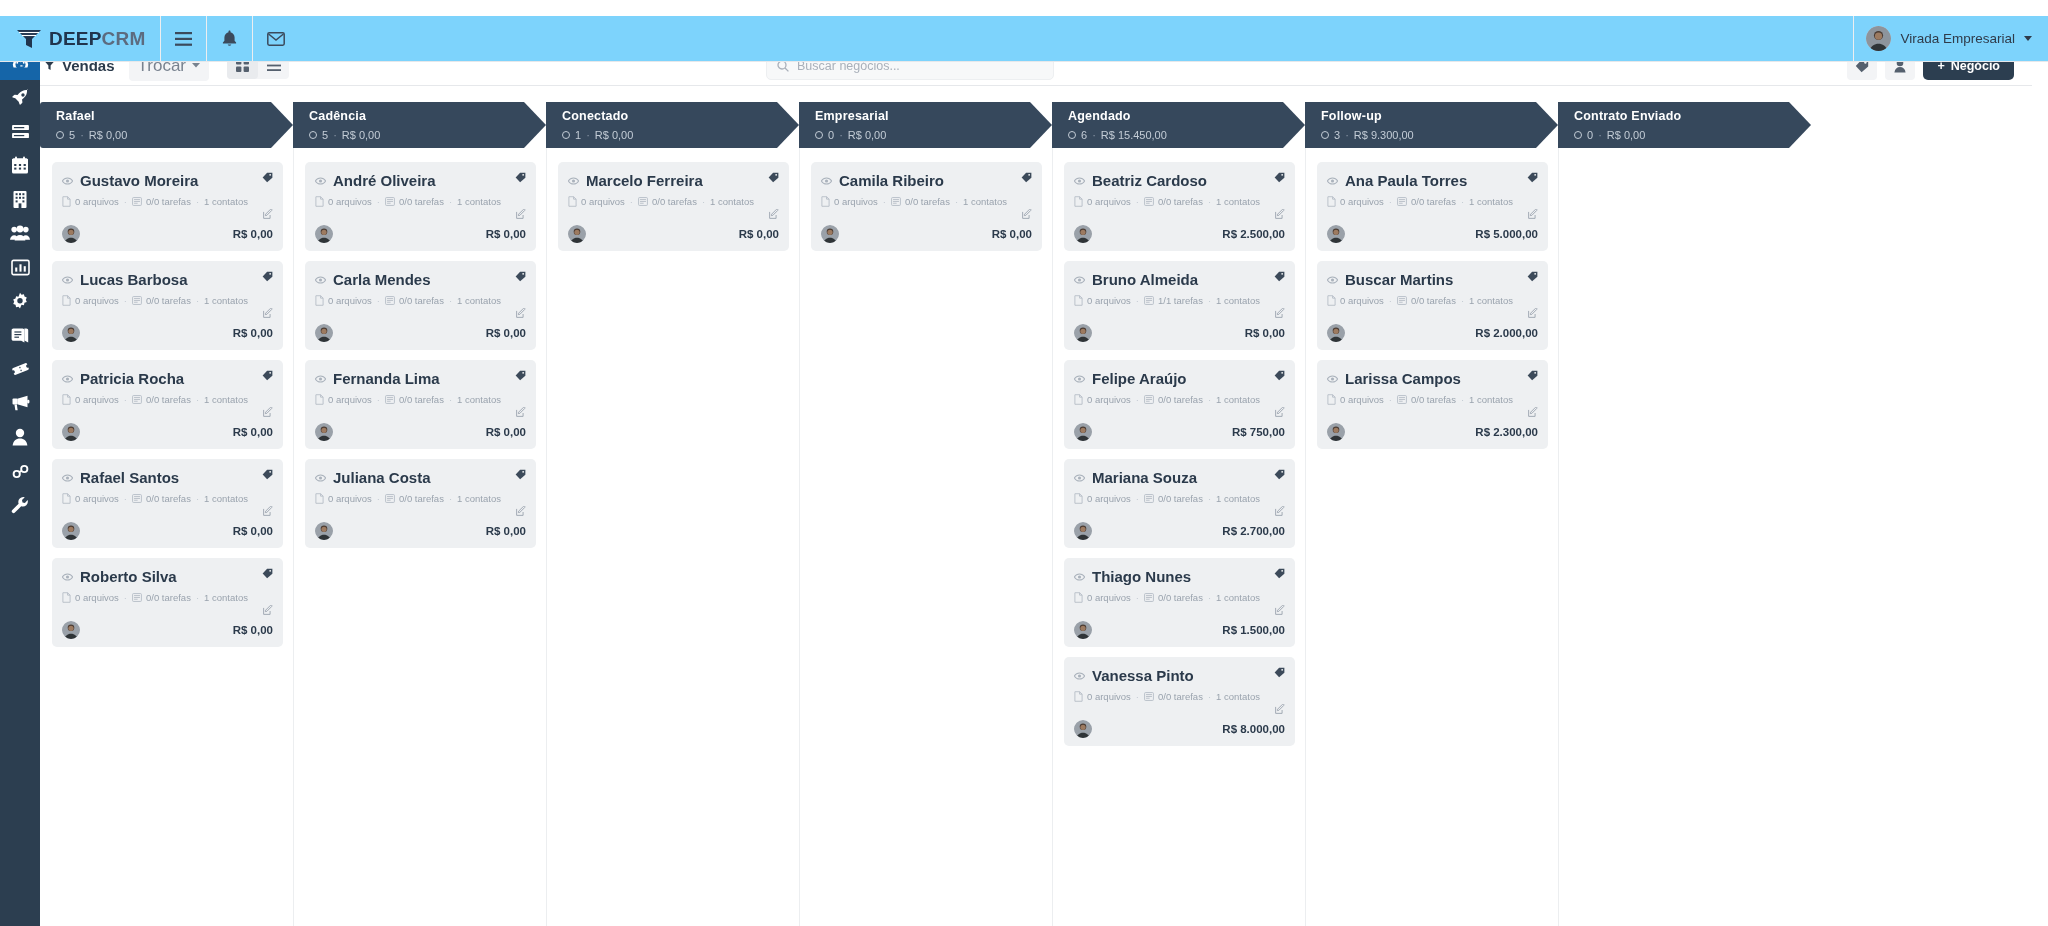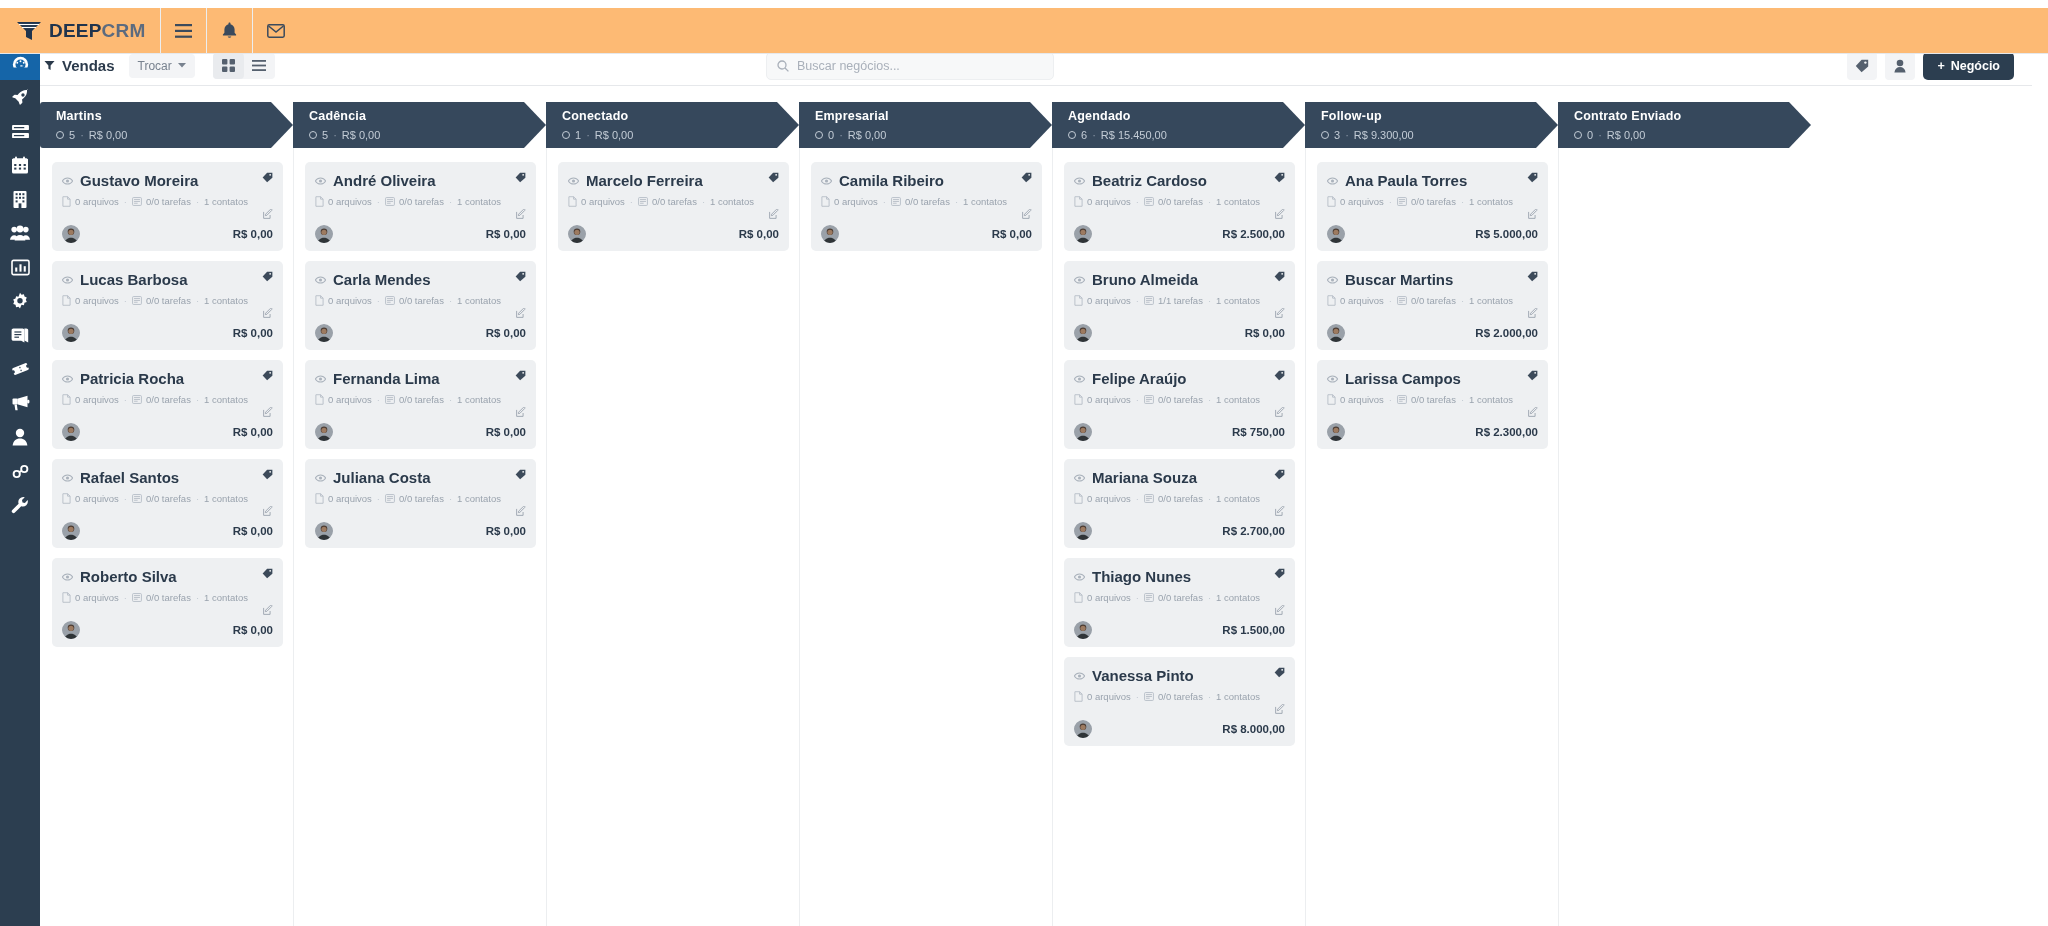--- a/index.html
+++ b/index.html
@@ -5,22 +5,22 @@
   * { box-sizing: border-box; margin: 0; padding: 0; }
   html, body {
     width: 2048px; height: 926px;
     font-family: "Liberation Sans", sans-serif;
     background: #ffffff;
     overflow: hidden;
   }
 
   
   .topbar {
-    position: absolute; top: 8px; left: 0; width: 2048px; height: 46px;
-    background: #fdba74; border-bottom: 1px solid #e6e8eb;
+    position: absolute; top: 16px; left: 0; width: 2048px; height: 46px;
+    background: #7dd3fc; border-bottom: 1px solid #e6e8eb;
     display: flex; align-items: stretch; z-index: 40;
   }
   .brand {
     width: 160px; display: flex; align-items: center; gap: 7px;
     padding-left: 16px;
   }
   .brand-logo { width: 26px; height: 22px; display: block; }
   .brand-text { font-size: 19px; font-weight: bold; letter-spacing: .2px; }
   .brand-deep { color: #20344d; }
   .brand-crm { color: #5c6b7f; }
@@ -63,21 +63,21 @@
     position: absolute; top: 46px; left: 24px; width: 2008px; height: 40px;
     background: #ffffff; border-bottom: 1px solid #e6e8eb;
     display: flex; align-items: center; z-index: 20;
   }
   .pipeline-name {
     display: flex; align-items: center; gap: 7px;
     margin-left: 20px; font-size: 15px; font-weight: bold; color: #2b3a4b;
   }
   .switch-btn {
     margin-left: 14px; background: #f3f4f6; border-radius: 4px;
-    padding: 5px 9px; font-size: 12px; color: #78828f;
+    padding: 5px 9px; font-size: 17px; color: #78828f;
     display: flex; align-items: center; gap: 6px; cursor: pointer;
   }
   .view-toggle { margin-left: 18px; display: flex; background: #f3f4f6; border-radius: 4px; }
   .view-btn {
     width: 31px; height: 26px; display: flex; align-items: center;
     justify-content: center; color: #55606e; cursor: pointer;
   }
   .view-btn.sel { background: #e9ebee; border-radius: 4px; }
 
   .search-wrap { position: absolute; left: 710px; width: 320px; padding-left: 32px; }
@@ -202,20 +202,32 @@
 
   <div class="topbtn">
     <svg width="18" height="14" viewBox="0 0 18 14">
       <rect x="0.8" y="0.8" width="16.4" height="12.4" rx="1.4" fill="none" stroke="#3b4a5c" stroke-width="1.5"></rect>
       <path d="M1.6 2 L9 8 L16.4 2" fill="none" stroke="#3b4a5c" stroke-width="1.5"></path>
     </svg>
   </div>
 
   <div class="topbar-spacer"></div>
 
+  <div class="user-chip">
+    <div class="avatar-sm">
+      <svg viewBox="0 0 25 25" width="25" height="25">
+        <circle cx="12.5" cy="12.5" r="12.5" fill="#8d949c"></circle>
+        <circle cx="12.5" cy="9.5" r="4.6" fill="#4a3b33"></circle>
+        <circle cx="12.5" cy="10.2" r="3.6" fill="#9c7a60"></circle>
+        <path d="M3.6 25c1-5 5-7.2 8.9-7.2s7.9 2.2 8.9 7.2z" fill="#2f3437"></path>
+      </svg>
+    </div>
+    <span>Virada Empresarial</span>
+    <span class="caret"></span>
+  </div>
 </div>
 
 <div class="sidebar">
 
   <div class="side-item active">
     <svg width="19" height="19" viewBox="0 0 20 20">
       <path d="M10 3a8 8 0 0 0-8 8 8 8 0 0 0 .7 3.2h14.6A8 8 0 0 0 18 11a8 8 0 0 0-8-8z" fill="#fff"></path>
       <circle cx="10" cy="11" r="5.3" fill="#1565a8"></circle>
       <circle cx="6.6" cy="9.2" r="1" fill="#fff"></circle>
         <circle cx="13.4" cy="9.2" r="1" fill="#fff"></circle>
@@ -425,21 +437,21 @@
       <span>+</span>
       <span>Negócio</span>
     </div>
   </div>
 </div>
 
 <div class="board">
   <div class="cols" id="cols">
       <div class="col first">
         <div class="col-head">
-          <div class="col-title">Martins</div>
+          <div class="col-title">Rafael</div>
           <div class="col-stats">
             <span class="ring"></span>
             <span>5</span>
             <span class="dot-sep">·</span>
             <span>R$ 0,00</span>
           </div>
         </div>
         <div class="col-body">
           <div class="card">
             <div class="card-top">

